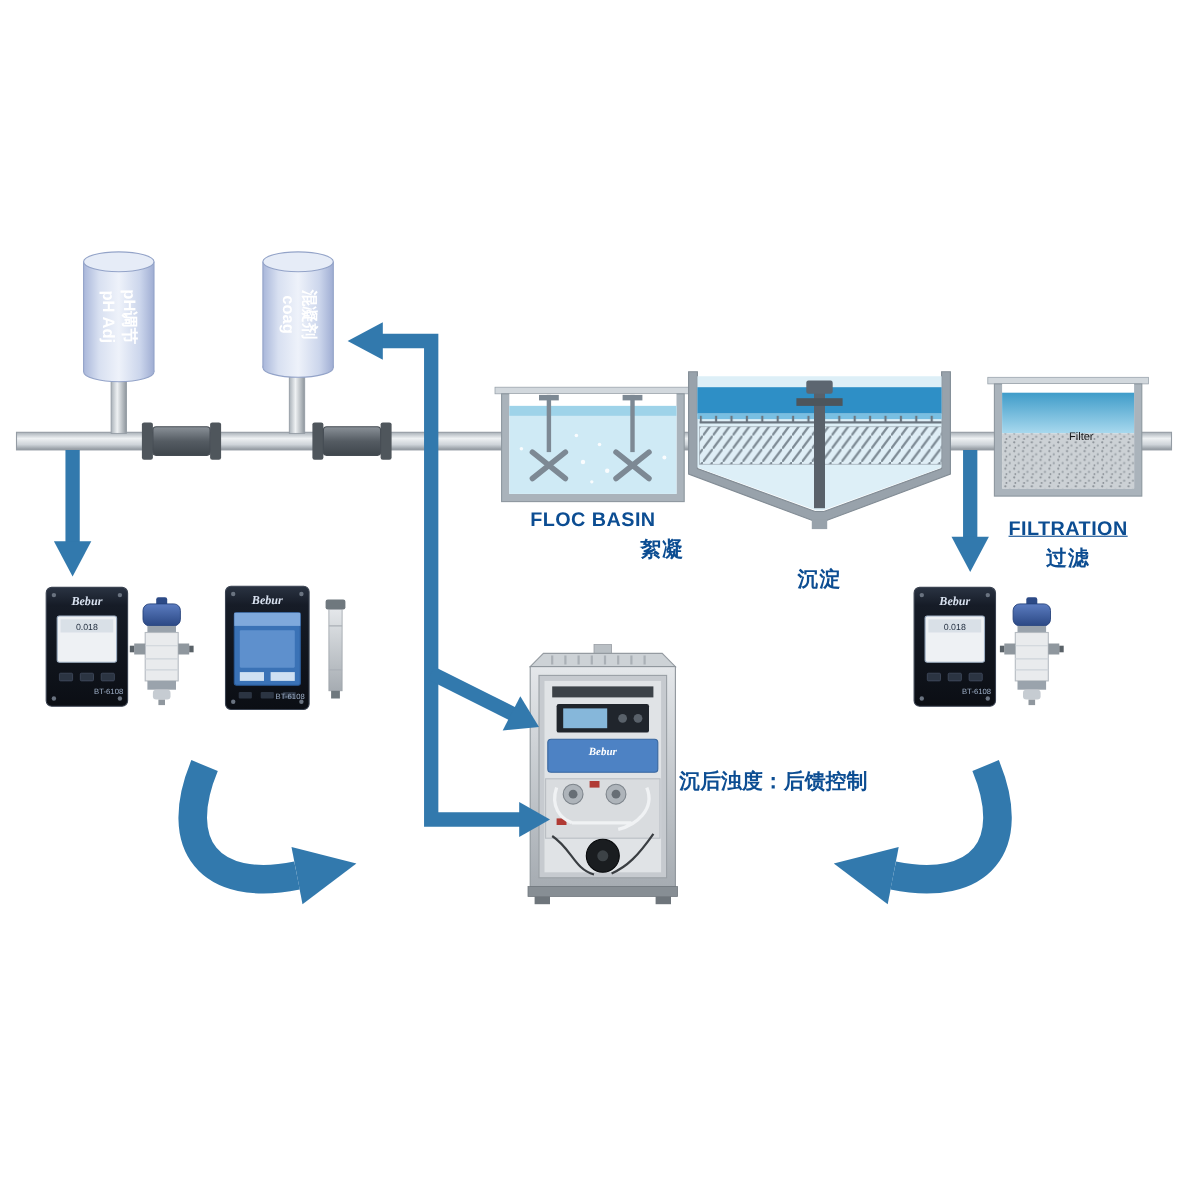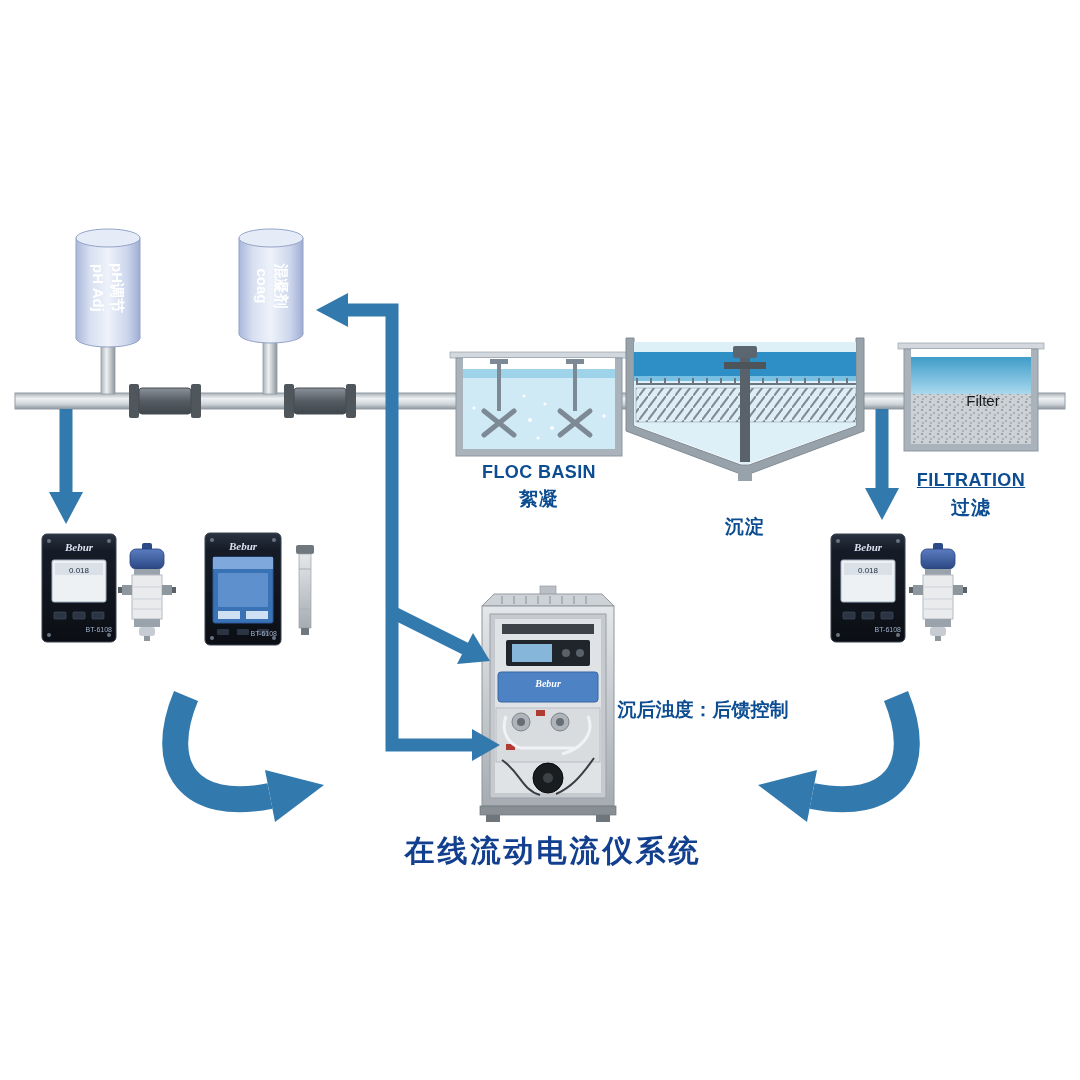--- a/index.html
+++ b/index.html
@@ -11,21 +11,21 @@
   .lbl-en{font-size:18px;letter-spacing:.4px}
   .lbl-zh{font-size:19px;letter-spacing:1px}
   .caption{position:absolute;color:#0c4d92;font-weight:bold;font-size:19px;text-align:center;white-space:nowrap}
   .title{position:absolute;color:#123f8e;font-weight:bold;font-size:30px;text-align:center;letter-spacing:3px;white-space:nowrap}
   .tank-label{position:absolute;display:flex;align-items:center;justify-content:center}
   .tank-label .rot{transform:rotate(90deg);color:#ffffff;font-weight:bold;font-size:15px;line-height:19px;text-align:center;white-space:nowrap}
   .brand{position:absolute;font-family:"Liberation Serif",serif;font-style:italic;font-weight:bold;color:#d9e2f0;font-size:11px;text-align:center}
   .brand.on-blue{color:#ffffff;font-size:10px}
   .model{position:absolute;color:#9fb0c8;font-size:7px;text-align:right}
   .screenval{position:absolute;color:#243041;font-size:8px;text-align:center}
-  .filter-txt{position:absolute;color:#16181a;font-size:15px;text-align:center}
+  .filter-txt{position:absolute;color:#16181a;font-size:10px;text-align:center}
 </style>
 </head>
 <body>
 
 <div class="canvas">
 
 <svg width="1080" height="1080" viewBox="0 0 1080 1080">
   <defs>
     <linearGradient id="tankG" x1="0" y1="0" x2="1" y2="0">
       <stop offset="0" stop-color="#a9b7da"></stop>
@@ -271,29 +271,28 @@
   </div>
 </div>
 <div class="tank-label" style="left:239px;top:238px;width:64px;height:96px;">
   <div class="rot">
     <div>混凝剂</div>
     <div>coag</div>
   </div>
 </div>
 
 <div class="abs lbl lbl-en" style="left:456px;top:462px;width:166px;">FLOC BASIN</div>
-<div class="abs lbl lbl-zh" style="left:456px;top:486px;width:166px;">絮凝</div>
+<div class="abs lbl lbl-zh" style="left:456px;top:486px;width:166px;text-align:right;">絮凝</div>
 <div class="abs lbl lbl-zh" style="left:628px;top:514px;width:234px;">沉淀</div>
 <div class="abs lbl lbl-en" style="left:904px;top:470px;width:134px;text-decoration:underline;">FILTRATION</div>
 <div class="abs lbl lbl-zh" style="left:904px;top:495px;width:134px;">过滤</div>
 <div class="filter-txt" style="left:940px;top:392px;width:86px;">Filter</div>
 
 <div class="caption" style="left:600px;top:697px;width:206px;">沉后浊度：后馈控制</div>
 
-<div class="title" style="left:310px;top:831px;width:486px;">在线流动电流仪系统</div>
 
 <div class="brand" style="left:42px;top:541px;width:74px;">Bebur</div>
 <div class="brand" style="left:205px;top:540px;width:76px;">Bebur</div>
 <div class="brand" style="left:831px;top:541px;width:74px;">Bebur</div>
 <div class="brand on-blue" style="left:498px;top:678px;width:100px;">Bebur</div>
 
 <div class="screenval" style="left:54px;top:566px;width:50px;">0.018</div>
 <div class="screenval" style="left:843px;top:566px;width:50px;">0.018</div>
 
 <div class="model" style="left:58px;top:626px;width:54px;">BT-6108</div>

